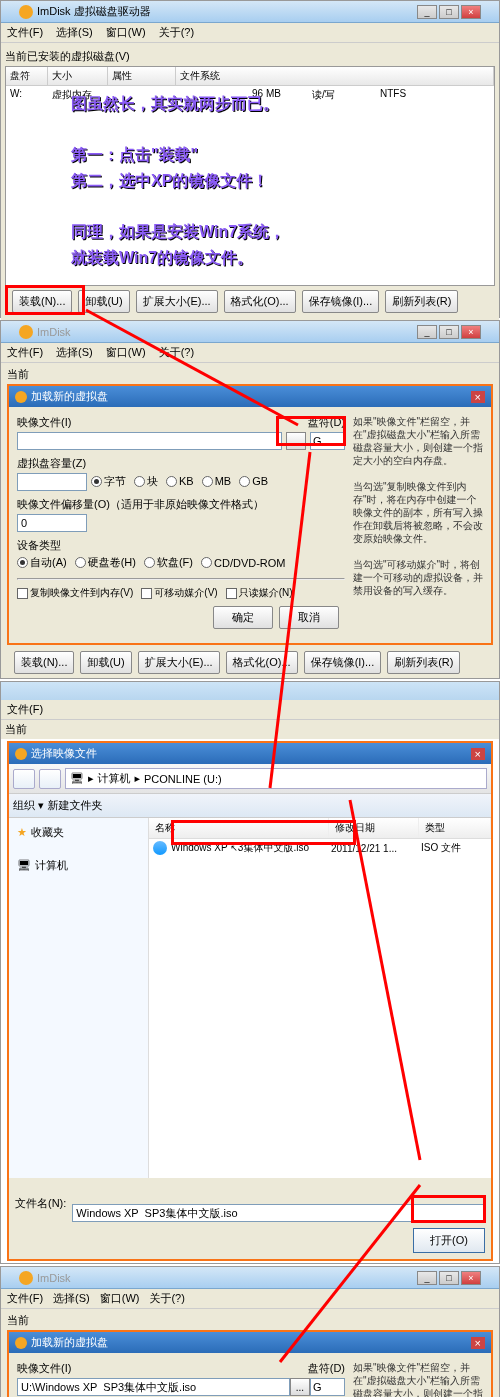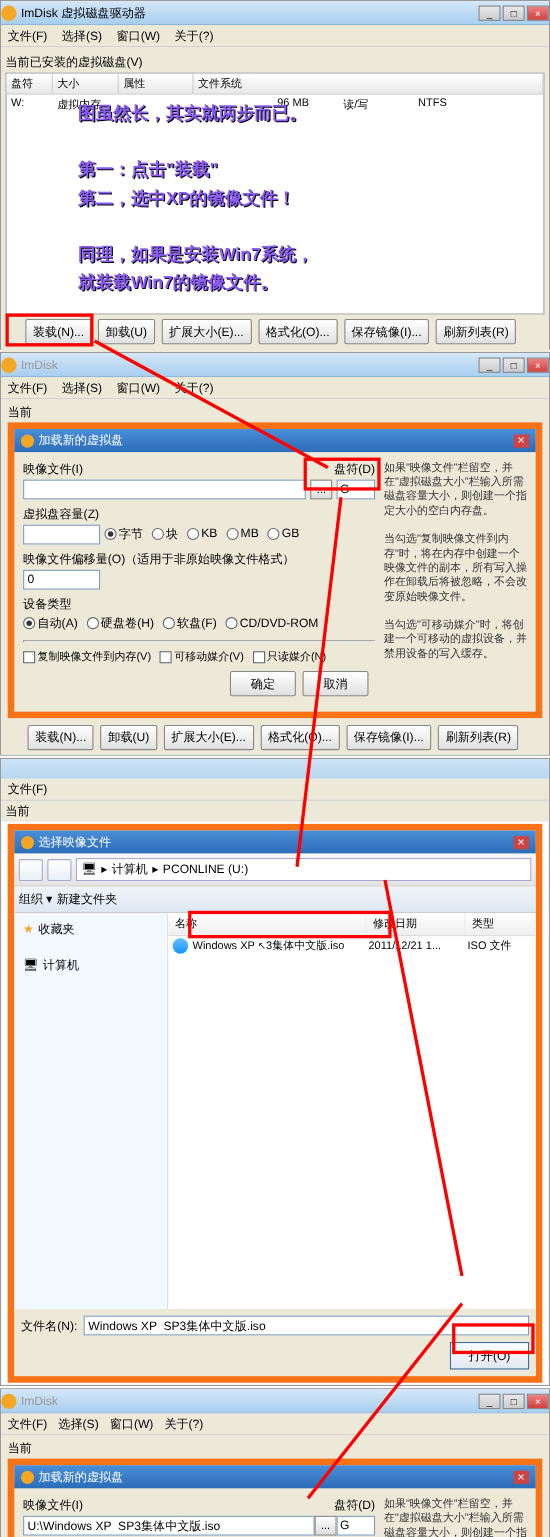--- a/index.html
+++ b/index.html
@@ -1,42 +1,42 @@
 <!DOCTYPE html>
 <html><head>
 <meta charset="utf-8">
 <style>
 *{box-sizing:border-box;margin:0;padding:0;font-family:"Microsoft YaHei","SimSun",sans-serif}
 body{width:500px;background:#fff;font-size:11px}
 .screen{border:1px solid #999;margin-bottom:2px;position:relative}
 
 
-.titlebar{background:linear-gradient(#d4e7f7,#a8cef0);height:22px;display:flex;align-items:center;padding:0 0;border-bottom:1px solid #7ba7ce}
+.titlebar{background:linear-gradient(#d4e7f7,#a8cef0);height:22px;display:flex;align-items:center;padding:0 18px;border-bottom:1px solid #7ba7ce}
 .titlebar .icon{width:14px;height:14px;background:#f5a623;border-radius:50%;margin-right:4px}
 .titlebar .title{flex:1;font-size:11px;color:#000}
 .winbtns{display:flex;gap:2px}
 .winbtn{width:20px;height:14px;background:linear-gradient(#e8e8e8,#ccc);border:1px solid #888;font-size:9px;text-align:center;line-height:12px}
 .winbtn.close{background:linear-gradient(#f08080,#d04040);color:#fff}
 .menubar{background:#ece9d8;padding:2px 6px;font-size:11px;border-bottom:1px solid #ccc}
 .menubar span{margin-right:10px}
 .body1{background:#ece9d8;padding:4px}
 .lbl{font-size:11px;margin:2px 0}
 .table{border:1px solid #999;background:#fff;font-size:11px}
 .thead{display:flex;background:linear-gradient(#fff,#e8e8e8);border-bottom:1px solid #ccc}
 .th{padding:2px 4px;border-right:1px solid #ccc;font-size:10px}
 .trow{display:flex;padding:1px 0}
 .td{padding:1px 4px;font-size:10px}
 .overlay-text{position:absolute;left:70px;top:90px;font-size:16px;font-weight:bold;color:#8b5cf6;line-height:1.6;text-shadow:1px 1px 0 #000}
-.btnrow{display:flex;gap:6px;padding:4px 18px;background:#ece9d8}
+.btnrow{display:flex;gap:6px;padding:4px 7px;background:#ece9d8}
 .btn{background:linear-gradient(#fff,#e0e0e0);border:1px solid #888;padding:3px 6px;font-size:11px;border-radius:2px}
 .hilite-red{position:absolute;border:3px solid #f00;pointer-events:none}
 
 
 .body2{background:#ece9d8;padding:6px;position:relative}
-.dialog{border:6px solid #f97316;background:#ece9d8;margin:4px}
+.dialog{border:2px solid #f97316;background:#ece9d8;margin:4px}
 .dlgtitle{background:linear-gradient(#4a8ed8,#2b6cb8);color:#fff;padding:3px 6px;font-size:11px;display:flex;align-items:center}
 .dlgtitle .icon{width:12px;height:12px;background:#f5a623;border-radius:50%;margin-right:4px}
 .dlgbody{padding:8px;display:flex;gap:8px}
 .leftcol{flex:1}
 .rightcol{width:130px;font-size:10px;line-height:1.3;color:#333}
 .fieldrow{margin-bottom:6px}
 .fieldrow label{font-size:11px;display:block;margin-bottom:2px}
 .txtinput{width:100%;border:1px solid #7f9db9;padding:1px 3px;font-size:11px;height:18px;background:#fff}
 .smallinput{width:35px;border:1px solid #7f9db9;padding:1px 2px;font-size:11px;height:18px}
 .browsebtn{width:24px;height:18px;border:1px solid #888;background:linear-gradient(#fff,#ddd);font-size:10px}
@@ -295,21 +295,21 @@
         <div class="filerow">
           <div class="fileicon"></div>
           <div style="width:160px;font-size:10px"><span>Windows XP</span> <span style="font-size:9px">↖</span><span>3集体中文版.iso</span></div>
           <div style="width:90px;font-size:10px">2011/12/21 1...</div>
           <div style="flex:1;font-size:10px">ISO 文件</div>
         </div>
       </div>
     </div>
     <div class="bottombar">
       <span>文件名(N):</span>
-      <input class="txtinput" style="flex: 1 1 0%;" value="Windows XP  SP3集体中文版.iso">
+      <input class="txtinput" style="flex: 1 1 0%; margin-top: 20px;" value="Windows XP  SP3集体中文版.iso">
     </div>
     <div class="bottombar" style="justify-content:flex-end;padding-top:0">
       <button class="openbtn">打开(O)</button>
     </div>
   </div>
   <div class="hilite-red" style="left:170px;top:138px;width:185px;height:25px"></div>
   <div class="hilite-red" style="left:410px;top:513px;width:75px;height:28px"></div>
 </div>
 
 <div class="screen" style="position:relative">

